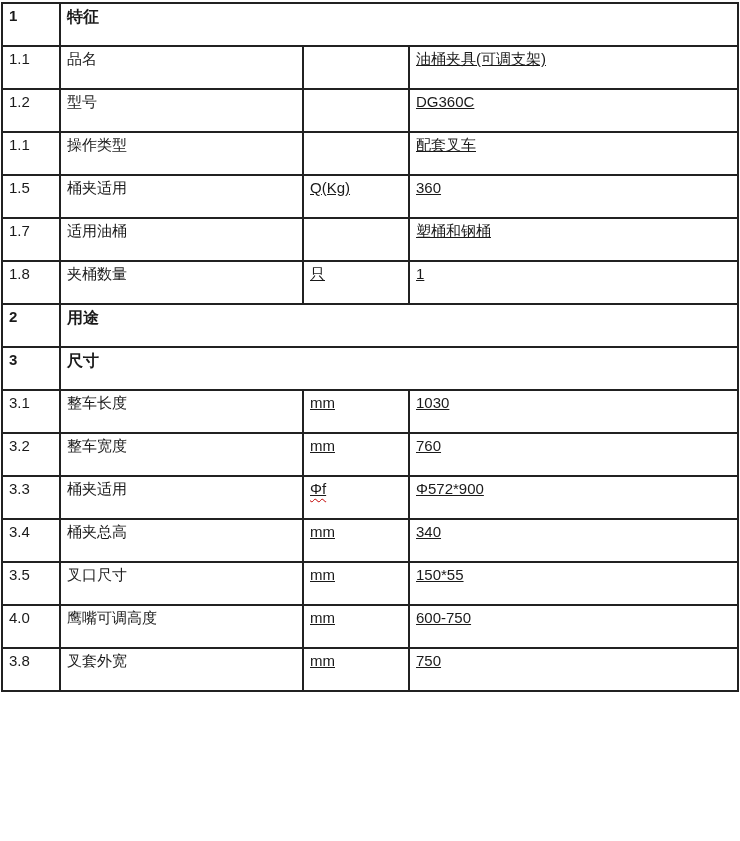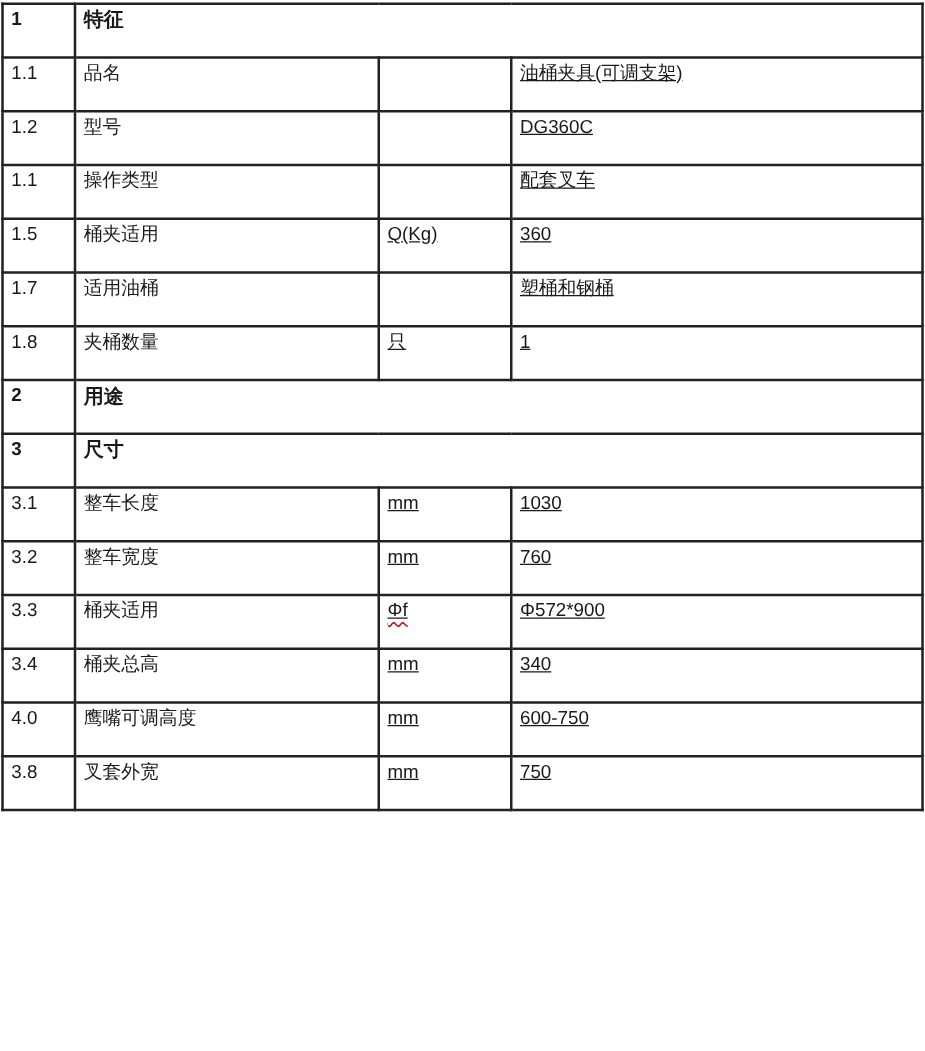--- a/index.html
+++ b/index.html
@@ -136,20 +136,26 @@
           <td class="unit"><span class="squiggle">Φf</span></td>
           <td class="value">Φ572*900</td>
         </tr>
         <tr>
           <td class="num">3.4</td>
           <td class="label">桶夹总高</td>
           <td class="unit"><span>mm</span></td>
           <td class="value">340</td>
         </tr>
         <tr>
+          <td class="num">3.5</td>
+          <td class="label">叉口尺寸</td>
+          <td class="unit"><span>mm</span></td>
+          <td class="value">150*55</td>
+        </tr>
+        <tr>
           <td class="num">4.0</td>
           <td class="label">鹰嘴可调高度</td>
           <td class="unit"><span>mm</span></td>
           <td class="value">600-750</td>
         </tr>
         <tr>
           <td class="num">3.8</td>
           <td class="label">叉套外宽</td>
           <td class="unit"><span>mm</span></td>
           <td class="value">750</td>

